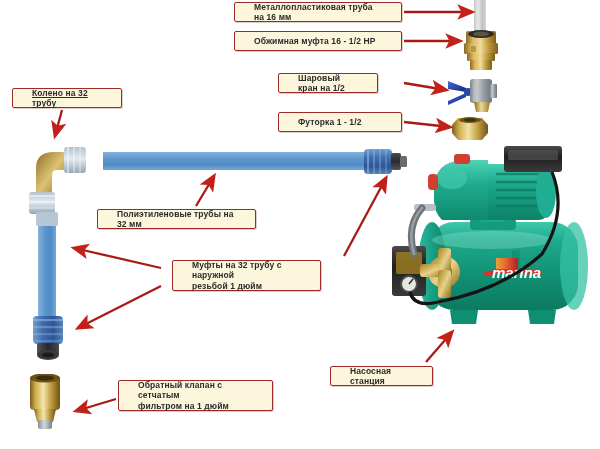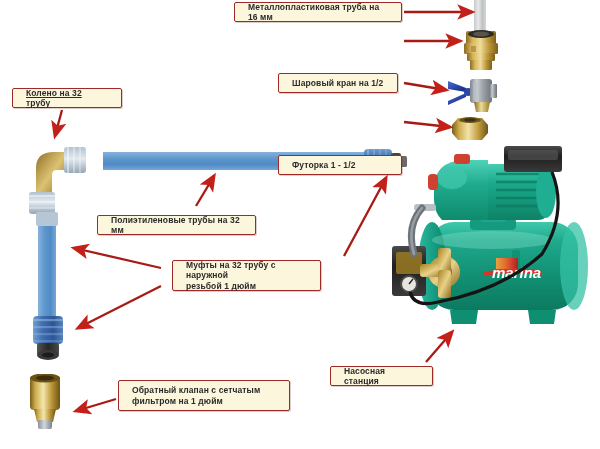--- a/index.html
+++ b/index.html
@@ -22,21 +22,21 @@
     box-sizing: border-box;
     background: #fbf6dc;
     border: 1px solid #9e2a28;
     border-radius: 2px;
     box-shadow: 1px 1px 0 rgba(120,60,40,0.25);
     color: #2b2b2b;
     font-size: 8.5px;
     font-weight: bold;
     line-height: 10.5px;
     letter-spacing: 0.1px;
-    padding: 3px 13px;
+    padding: 3px 19px;
     display: flex;
     align-items: center;
     white-space: pre-line;
   }
 
   
   .overlay {
     position: absolute;
     left: 0;
     top: 0;
@@ -396,43 +396,46 @@
       <line x1="161" y1="286" x2="78" y2="328"></line>
       <line x1="116" y1="399" x2="76" y2="411"></line>
       <line x1="426" y1="362" x2="452" y2="332"></line>
     </g>
   </svg>
 
   <div class="label-box" style="left:234px; top:2px; width:168px; height:20px;">
     <span>Металлопластиковая труба на 16 мм</span>
   </div>
 
-
-  <div class="label-box" style="left:278px; top:73px; width:120px; height:20px;">
+  <div class="label-box" style="left:234px; top:31px; width:168px; height:20px;">
+    <span>Обжимная муфта 16 - 1/2 НР</span>
+  </div>
+
+  <div class="label-box" style="left:278px; top:73px; width:100px; height:20px;">
     <span>Шаровый кран на 1/2</span>
   </div>
 
-  <div class="label-box" style="left:278px; top:112px; width:124px; height:20px;margin-top:43px;">
+  <div class="label-box" style="left:278px; top:112px; width:124px; height:20px;">
     <span>Футорка 1 - 1/2</span>
   </div>
 
   <div class="label-box" style="left:12px; top:88px; width:110px; height:20px;text-decoration:underline;">
     <span>Колено на 32 трубу</span>
   </div>
 
-  <div class="label-box" style="left:97px; top:209px; width:159px; height:20px;margin-top:6px;">
+  <div class="label-box" style="left:97px; top:209px; width:159px; height:20px;">
     <span>Полиэтиленовые трубы на 32 мм</span>
   </div>
 
   <div class="label-box" style="left:172px; top:260px; width:149px; height:31px;">
     <span>Муфты на 32 трубу с наружной
 резьбой 1 дюйм</span>
   </div>
 
-  <div class="label-box" style="left:118px; top:380px; width:172px; height:31px;">
+  <div class="label-box" style="left:118px; top:380px; width:155px; height:31px;">
     <span>Обратный клапан с сетчатым
 фильтром на 1 дюйм</span>
   </div>
 
   <div class="label-box" style="left:330px; top:366px; width:103px; height:20px;align-items:center;">
     <span>Насосная станция</span>
   </div>
 
 </div>
 

